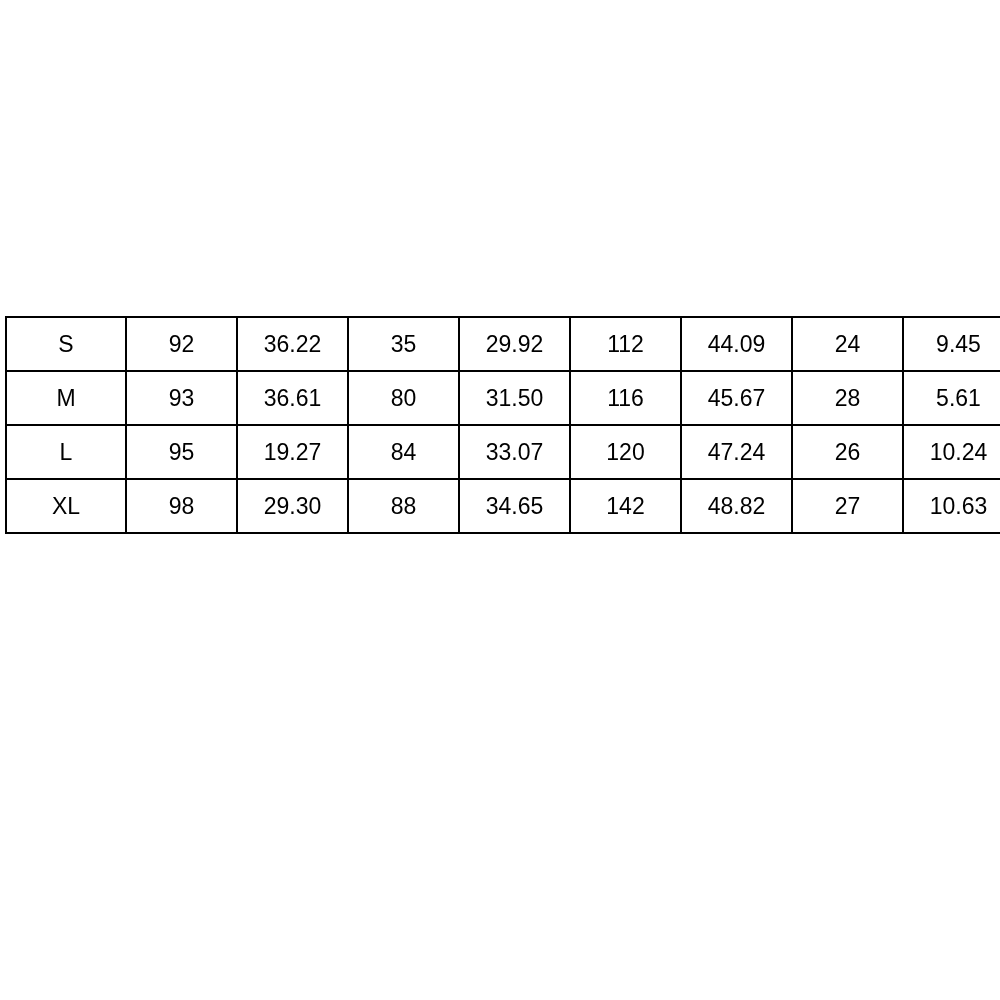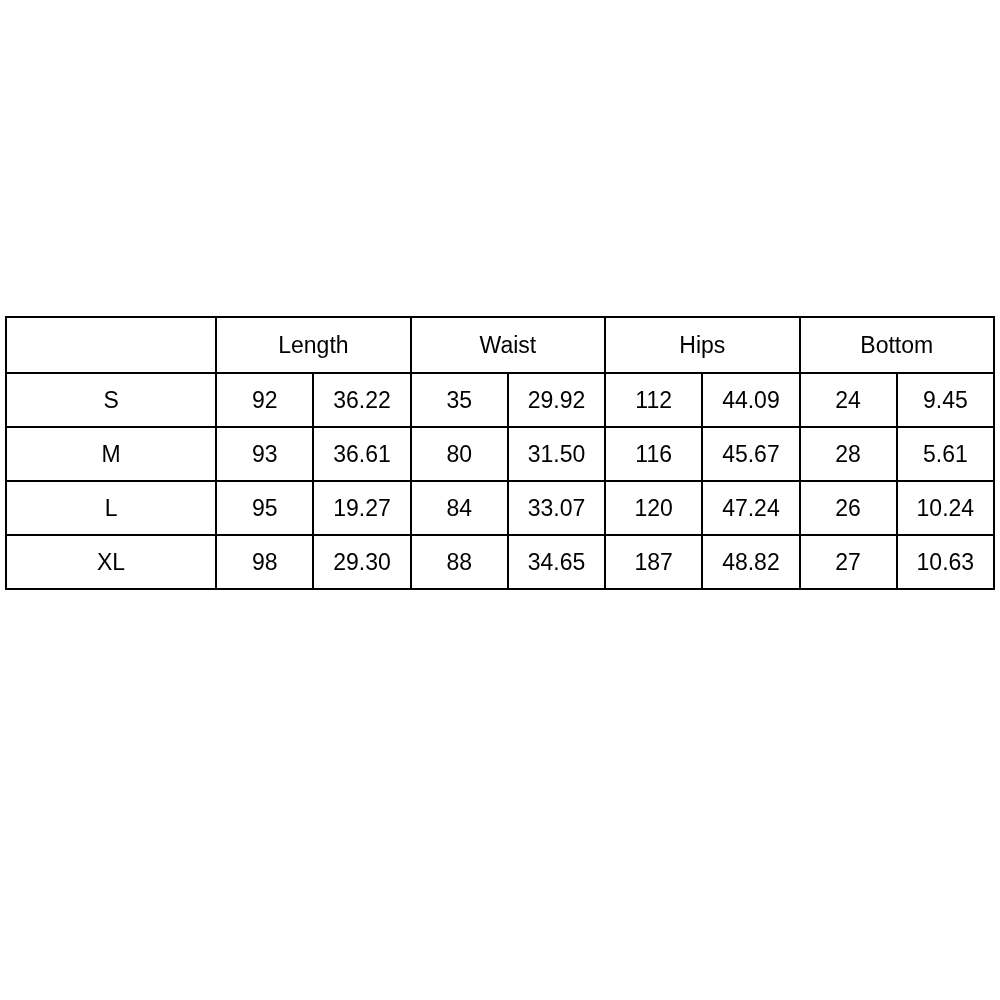--- a/index.html
+++ b/index.html
@@ -53,27 +53,20 @@
     font-size: 23px;
   }
 </style>
 </head>
 <body>
 
 <div class="page">
   <div class="table-wrap">
     <table class="size-table">
       <tbody>
-        <tr class="header-row">
-          <td class="col-size"></td>
-          <td class="col-unit" colspan="2">Length</td>
-          <td class="col-unit" colspan="2">Waist</td>
-          <td class="col-unit" colspan="2">Hips</td>
-          <td class="col-unit" colspan="2">Bottom</td>
-        </tr>
         <tr>
           <td class="col-size">S</td>
           <td class="col-unit">92</td>
           <td class="col-unit">36.22</td>
           <td class="col-unit">35</td>
           <td class="col-unit">29.92</td>
           <td class="col-unit">112</td>
           <td class="col-unit">44.09</td>
           <td class="col-unit">24</td>
           <td class="col-unit">9.45</td>
@@ -99,21 +92,21 @@
           <td class="col-unit">47.24</td>
           <td class="col-unit">26</td>
           <td class="col-unit">10.24</td>
         </tr>
         <tr>
           <td class="col-size">XL</td>
           <td class="col-unit">98</td>
           <td class="col-unit">29.30</td>
           <td class="col-unit">88</td>
           <td class="col-unit">34.65</td>
-          <td class="col-unit">187</td>
+          <td class="col-unit">142</td>
           <td class="col-unit">48.82</td>
           <td class="col-unit">27</td>
           <td class="col-unit">10.63</td>
         </tr>
       </tbody>
     </table>
   </div>
 </div>
 
 </body></html>

